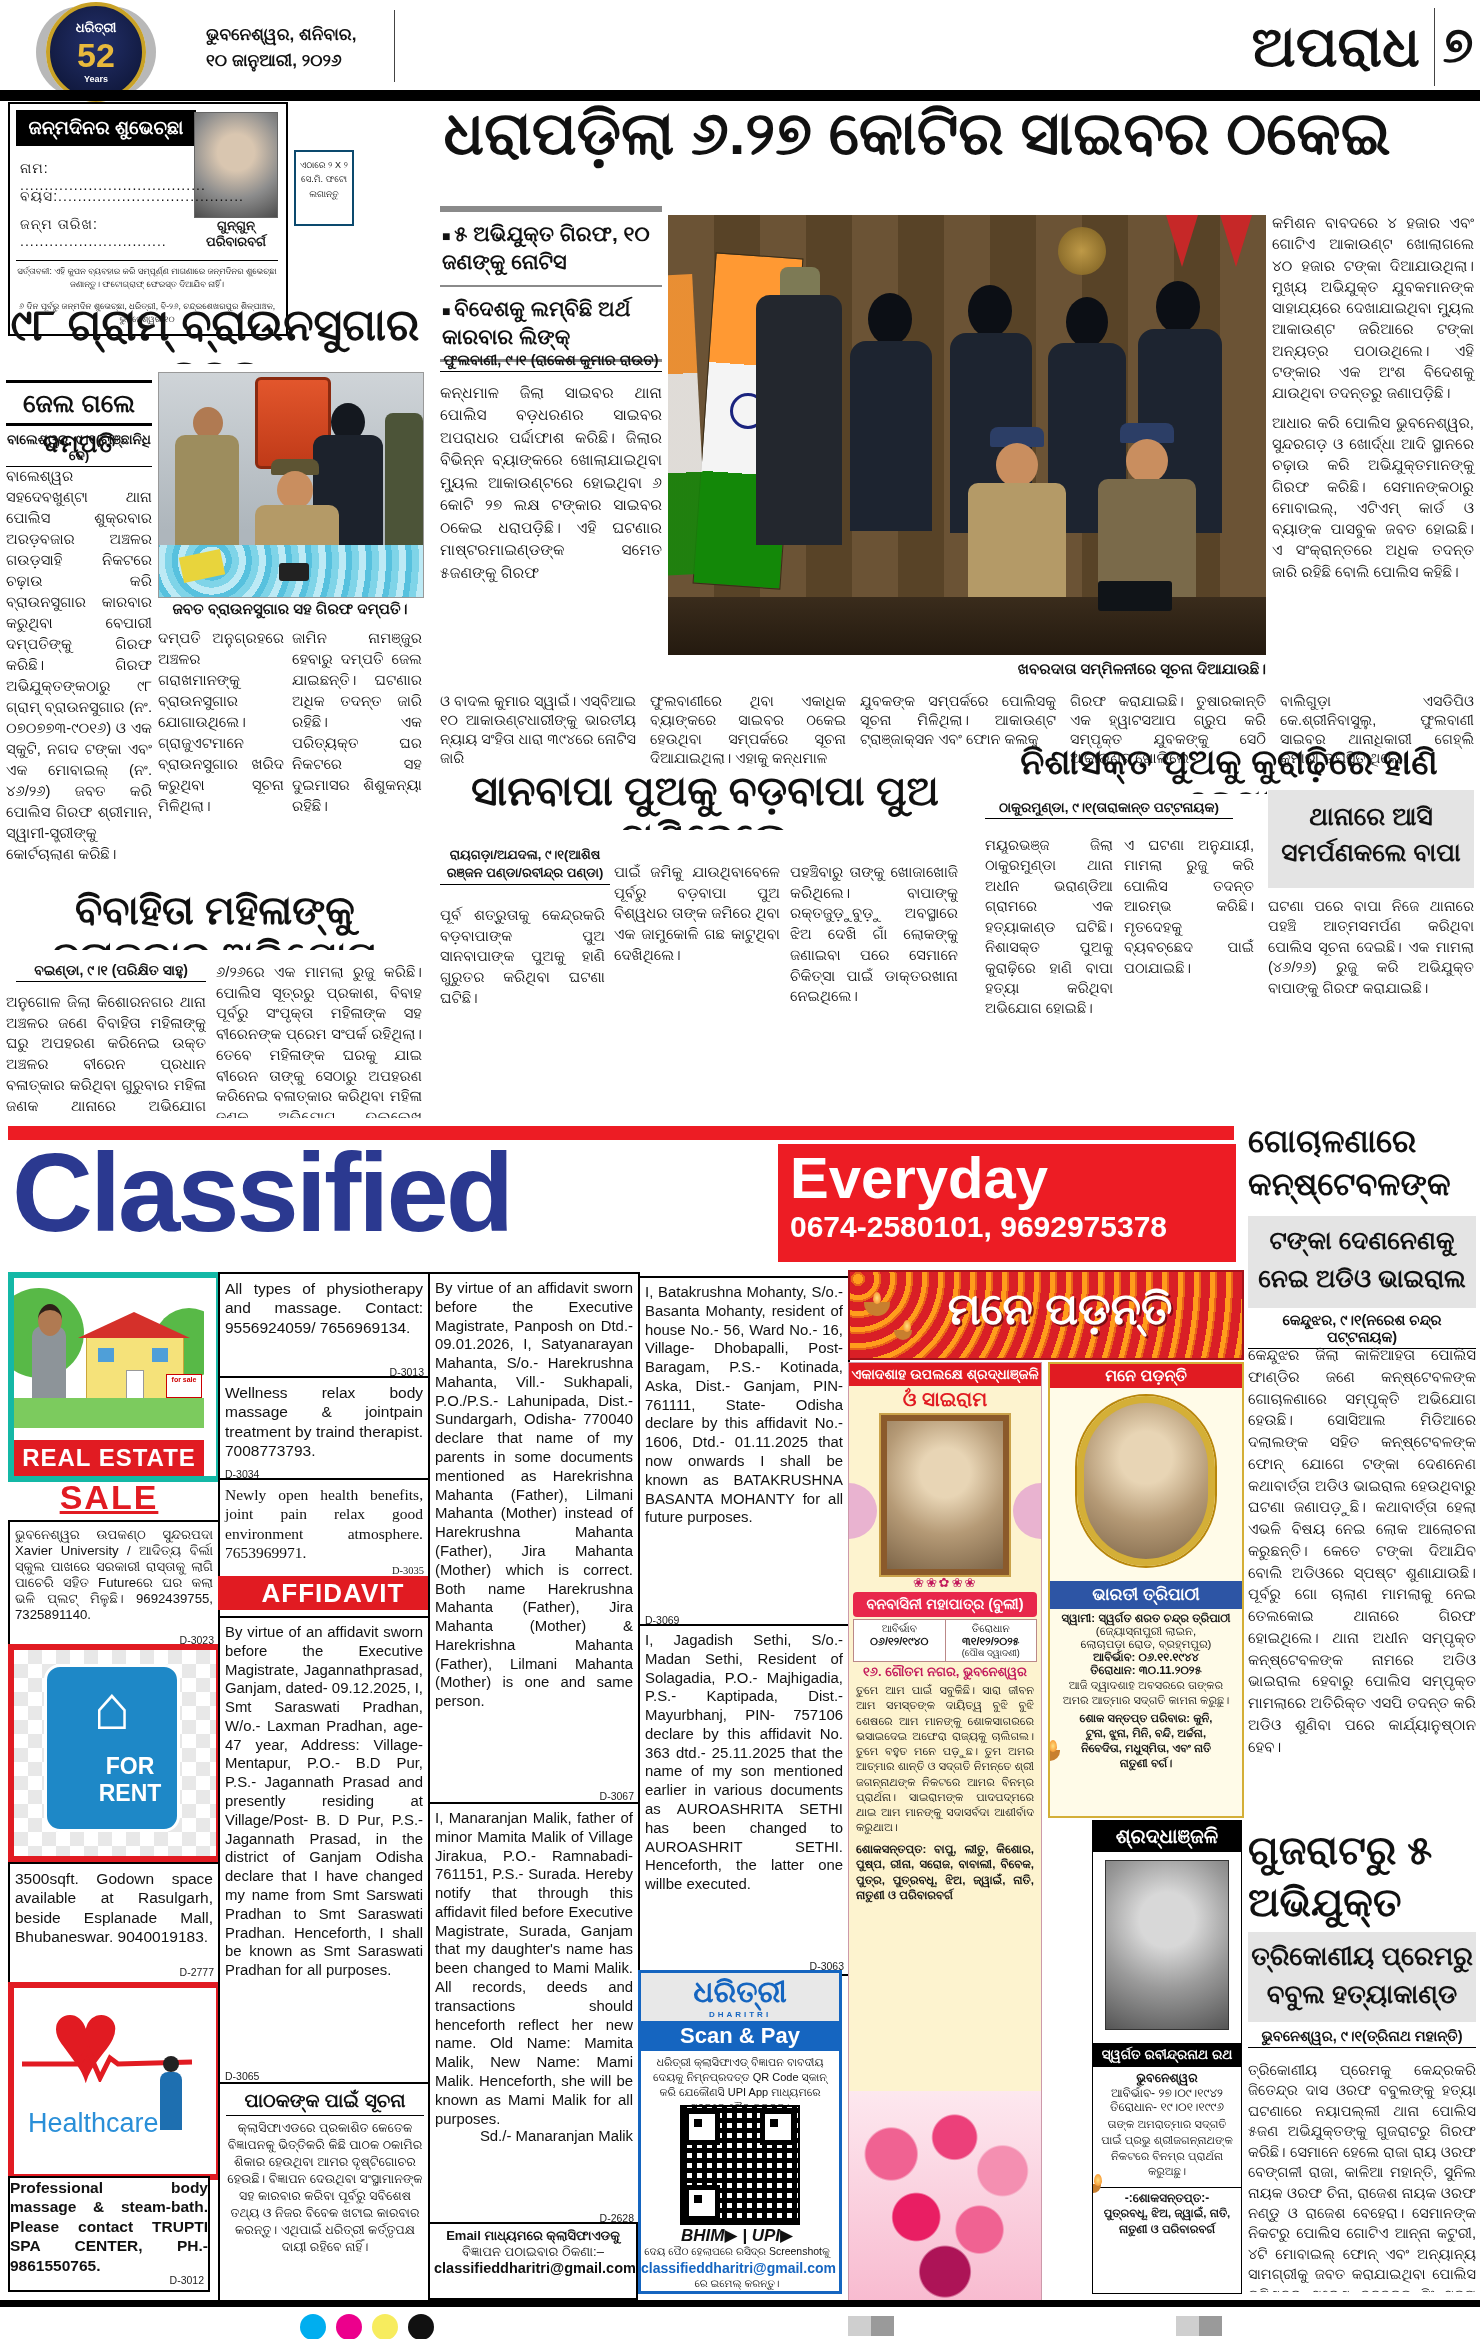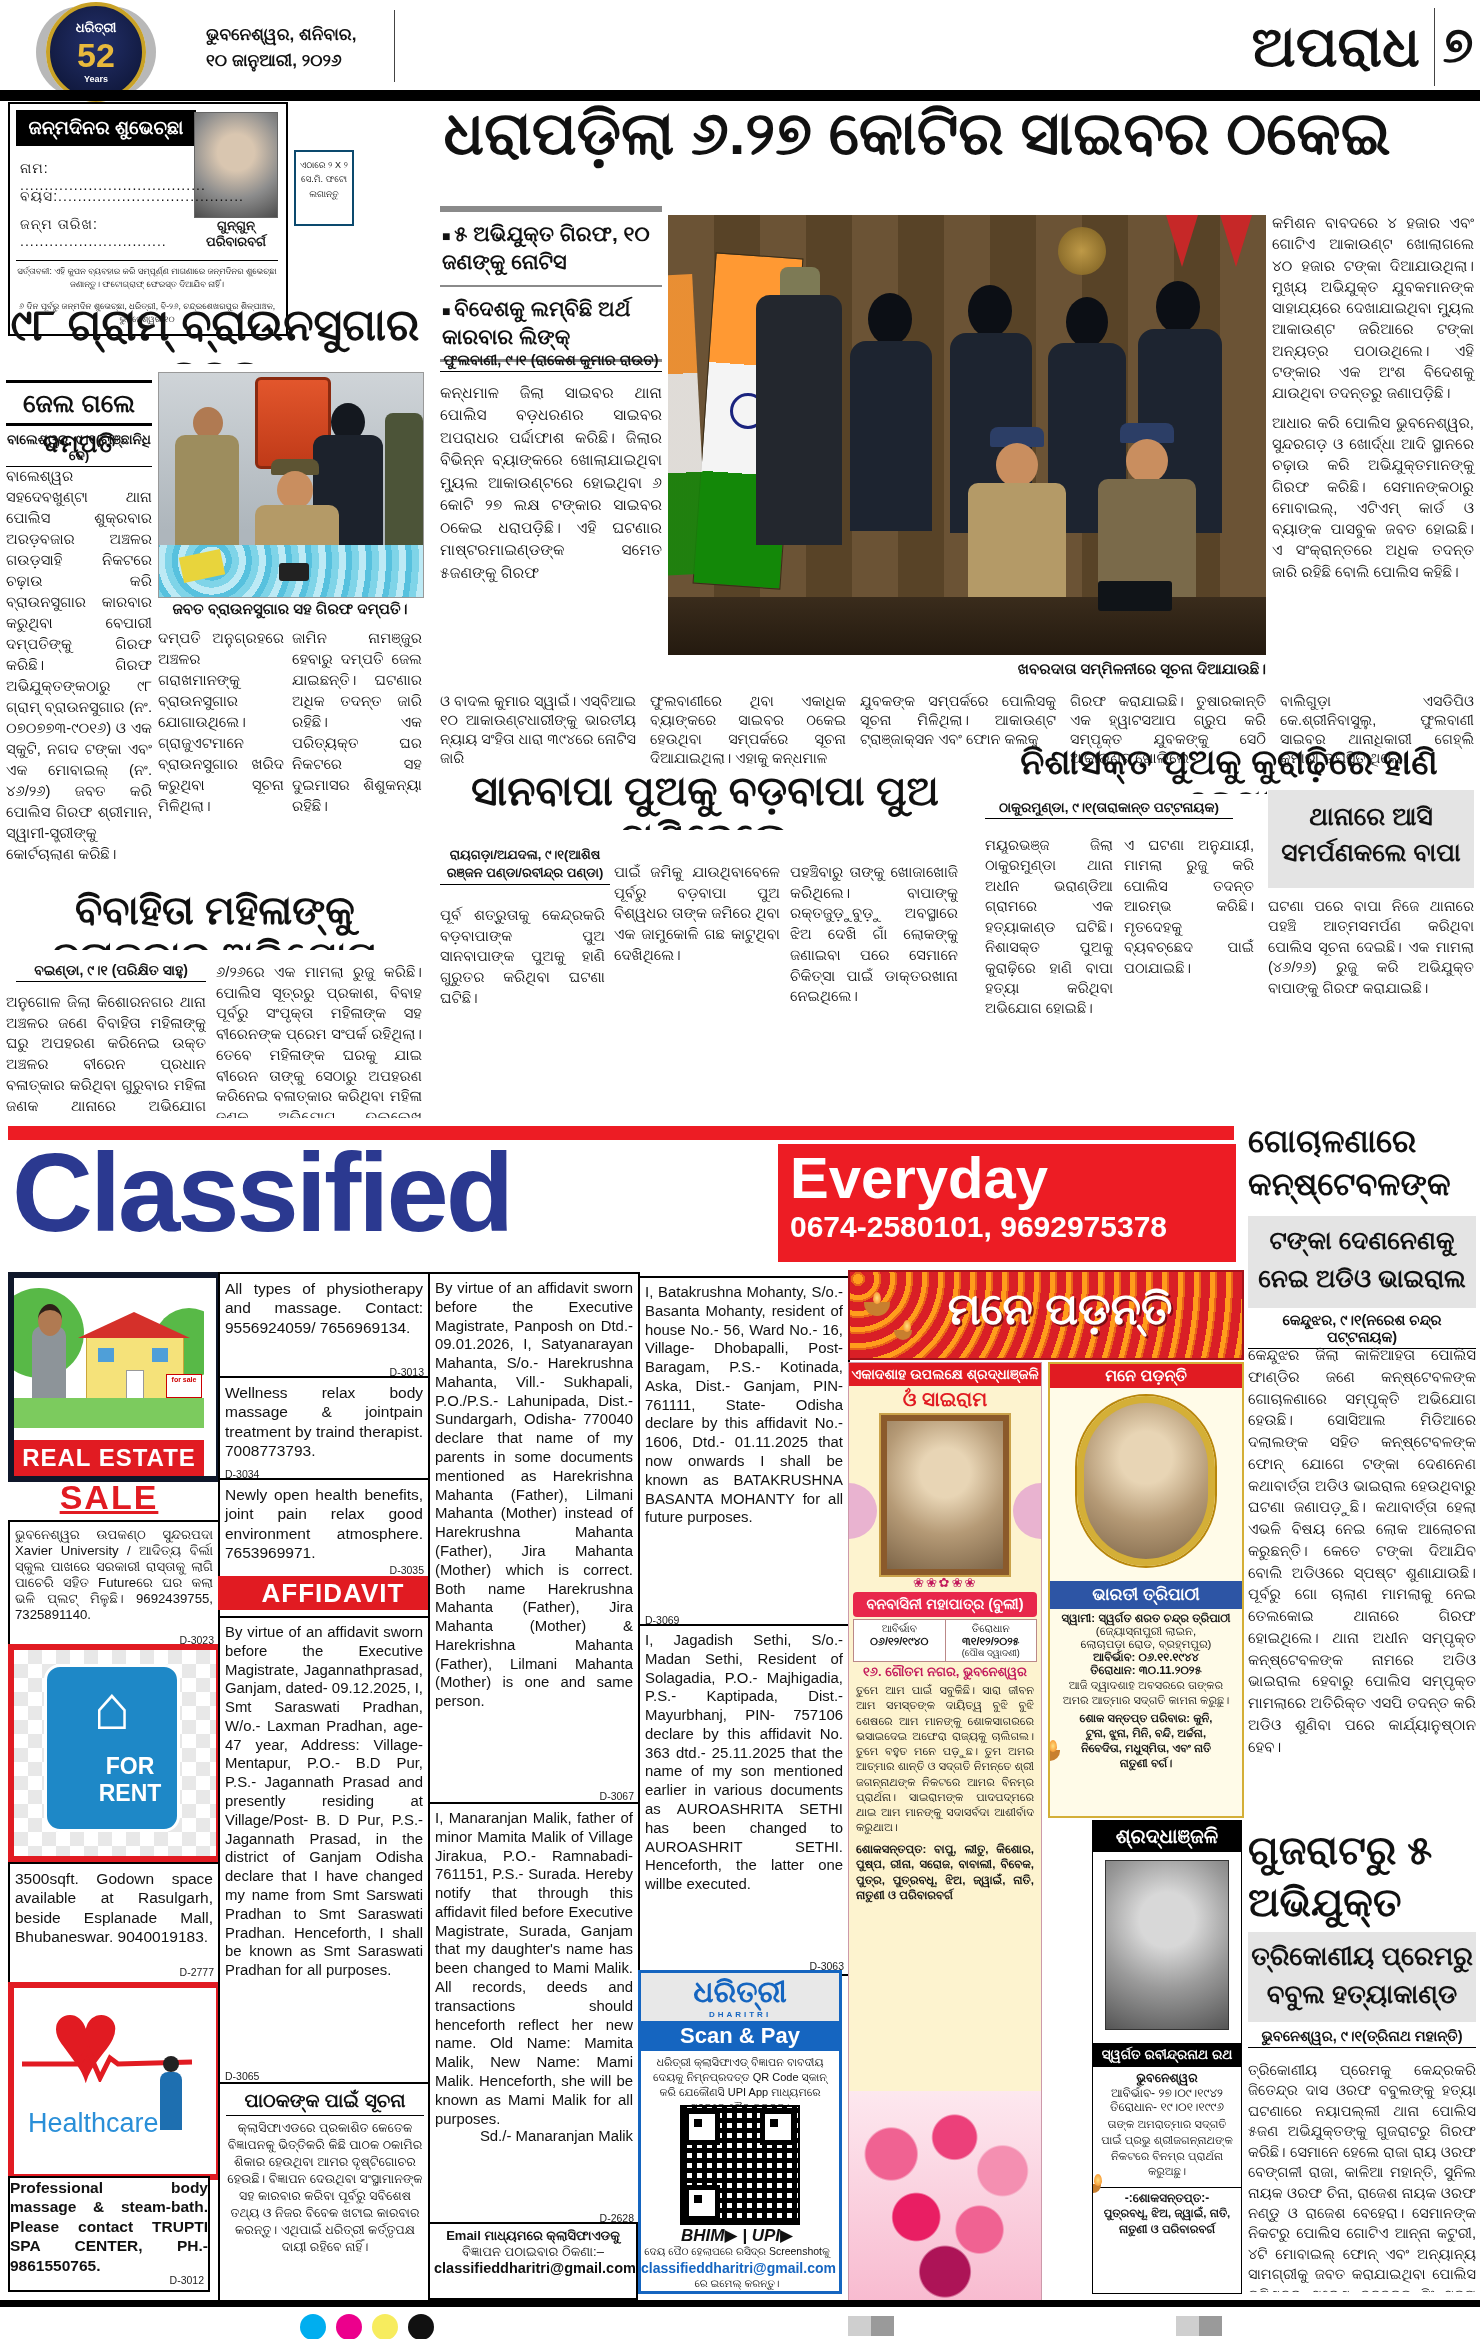--- a/index.html
+++ b/index.html
@@ -211,21 +211,21 @@
     <div>ଗୁଜରାଟରୁ ୫</div>
     <div>ଅଭିଯୁକ୍ତ ଗିରଫ</div>
   </div>
   <div class="abs grey-sub" style="left:1248px;top:1932px;width:228px;height:84px;font-size:26px;line-height:1.45;padding-top:6px;">
     <div>ତ୍ରିକୋଣୀୟ ପ୍ରେମରୁ</div>
     <div>ବବୁଲ ହତ୍ୟାକାଣ୍ଡ</div>
   </div>
   <div class="abs byline c" style="left:1248px;top:2028px;width:228px;font-size:14.5px;">ଭୁବନେଶ୍ୱର, ୯।୧(ତ୍ରିନାଥ ମହାନ୍ତି)</div>
   <div class="abs j clip" style="left:1248px;top:2060px;width:228px;height:232px;font-size:14.6px;line-height:1.4;">ତ୍ରିକୋଣୀୟ ପ୍ରେମକୁ କେନ୍ଦ୍ରକରି ଜିତେନ୍ଦ୍ର ଦାସ ଓରଫ ବବୁଲଙ୍କୁ ହତ୍ୟା ଘଟଣାରେ ନୟାପଲ୍ଲୀ ଥାନା ପୋଲିସ ୫ଜଣ ଅଭିଯୁକ୍ତଙ୍କୁ ଗୁଜରାଟରୁ ଗିରଫ କରିଛି। ସେମାନେ ହେଲେ ରାଜା ରାୟ ଓରଫ ବେଙ୍ଗଳୀ ରାଜା, କାଳିଆ ମହାନ୍ତି, ସୁନିଲ ନାୟକ ଓରଫ ଚିନା, ରାଜେଶ ନାୟକ ଓରଫ ନଣ୍ଡୁ ଓ ରାଜେଶ ବେହେରା। ସେମାନଙ୍କ ନିକଟରୁ ପୋଲିସ ଗୋଟିଏ ଆନ୍ନା କଟୁରୀ, ୪ଟି ମୋବାଇଲ୍ ଫୋନ୍ ଏବଂ ଅନ୍ୟାନ୍ୟ ସାମଗ୍ରୀକୁ ଜବତ କରାଯାଇଥିବା ପୋଲିସ କମିଶନର ସୁରେଶ ଦବଦତ୍ତ ସିଂ ସୂଚନା ଦେବା ସହ ପୂରା ଘଟଣା ସମ୍ପର୍କରେ କହିଛନ୍ତି।</div>
 
-  <div class="abs" style="left:8px;top:1272px;width:202px;height:198px;border:6px solid #0f172a;background:#fff;">
+  <div class="abs" style="left:8px;top:1272px;width:202px;height:198px;border:6px solid #14b8a6;background:#fff;">
     <div class="abs" style="left:0;top:0;width:190px;height:150px;overflow:hidden;">
       <div class="abs" style="left:-20px;top:10px;width:90px;height:90px;background:#58b947;border-radius:50%;"></div>
       <div class="abs" style="left:140px;top:30px;width:70px;height:70px;background:#58b947;border-radius:50%;"></div>
       <div class="abs" style="left:72px;top:58px;width:96px;height:62px;background:#f5e27a;border:1px solid #caa53a;"></div>
       <div class="abs" style="left:64px;top:34px;width:0;height:0;border-left:56px solid transparent;border-right:56px solid transparent;border-bottom:26px solid #d5302a;"></div>
       <div class="abs" style="left:84px;top:70px;width:16px;height:14px;background:#4f9fd8;"></div>
       <div class="abs" style="left:138px;top:70px;width:16px;height:14px;background:#4f9fd8;"></div>
       <div class="abs" style="left:112px;top:92px;width:16px;height:28px;background:#fff;border:1px solid #999;"></div>
       <div class="abs" style="left:18px;top:48px;width:34px;height:74px;background:#8d9499;border-radius:10px 10px 0 0;"></div>
       <div class="abs" style="left:24px;top:26px;width:24px;height:26px;background:#b07a52;border-radius:50%;border-top:6px solid #2e2018;"></div>
@@ -264,21 +264,21 @@
   </div>
 
   <div class="abs box clip" style="left:218px;top:1272px;width:198px;height:96px;padding:5px;">
     <div class="j" style="font-size:15.5px;line-height:1.25;">All types of physiotherapy and massage. Contact: 9556924059/ 7656969134.</div>
     <div class="ref abs" style="right:4px;bottom:2px;">D-3013</div>
   </div>
   <div class="abs box clip" style="left:218px;top:1376px;width:198px;height:94px;padding:5px;">
     <div class="j" style="font-size:15.5px;line-height:1.25;">Wellness relax body massage &amp; jointpain treatment by traind therapist. 7008773793.</div>
     <div class="ref abs" style="left:5px;bottom:2px;text-align:left;">D-3034</div>
   </div>
-  <div class="abs box clip" style="left:218px;top:1478px;width:198px;height:88px;padding:5px;">
+  <div class="abs box clip" style="left:218px;top:1478px;width:198px;height:88px;padding:5px;font-family:Liberation Serif, serif;">
     <div class="j" style="font-size:15.5px;line-height:1.25;">Newly open health benefits, joint pain relax good environment atmosphere. 7653969971.</div>
     <div class="ref abs" style="right:4px;bottom:2px;">D-3035</div>
   </div>
   <div class="abs c" style="left:218px;top:1576px;width:230px;height:34px;background:#e11b22;color:#fff;font-weight:bold;font-size:26px;line-height:34px;letter-spacing:1px;">AFFIDAVIT</div>
   <div class="abs box clip" style="left:218px;top:1616px;width:198px;height:456px;padding:5px;">
     <div class="j" style="font-size:14.9px;line-height:1.26;">By virtue of an affidavit sworn before the Executive Magistrate, Jagannathprasad, Ganjam, dated- 09.12.2025, I, Smt Saraswati Pradhan, W/o.- Laxman Pradhan, age- 47 year, Address: Village- Mentapur, P.O.- B.D Pur, P.S.- Jagannath Prasad and presently residing at Village/Post- B. D Pur, P.S.- Jagannath Prasad, in the district of Ganjam Odisha declare that I have changed my name from Smt Sarswati Pradhan to Smt Saraswati Pradhan. Henceforth, I shall be known as Smt Saraswati Pradhan for all purposes.</div>
     <div class="ref abs" style="left:5px;bottom:2px;text-align:left;">D-3065</div>
   </div>
   <div class="abs box clip" style="left:218px;top:2082px;width:198px;height:206px;padding:6px;">
     <div class="c b" style="font-size:19px;border-bottom:1px solid #000;padding-bottom:3px;margin-bottom:4px;">ପାଠକଙ୍କ ପାଇଁ ସୂଚନା</div>

